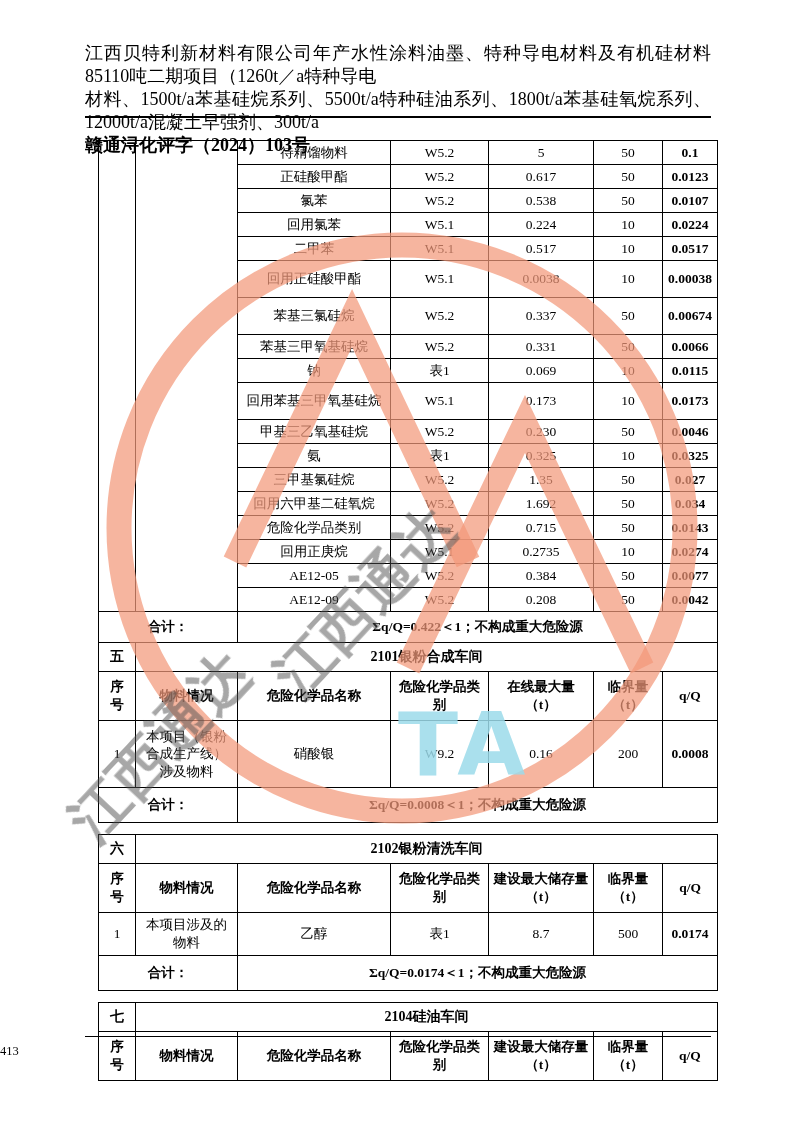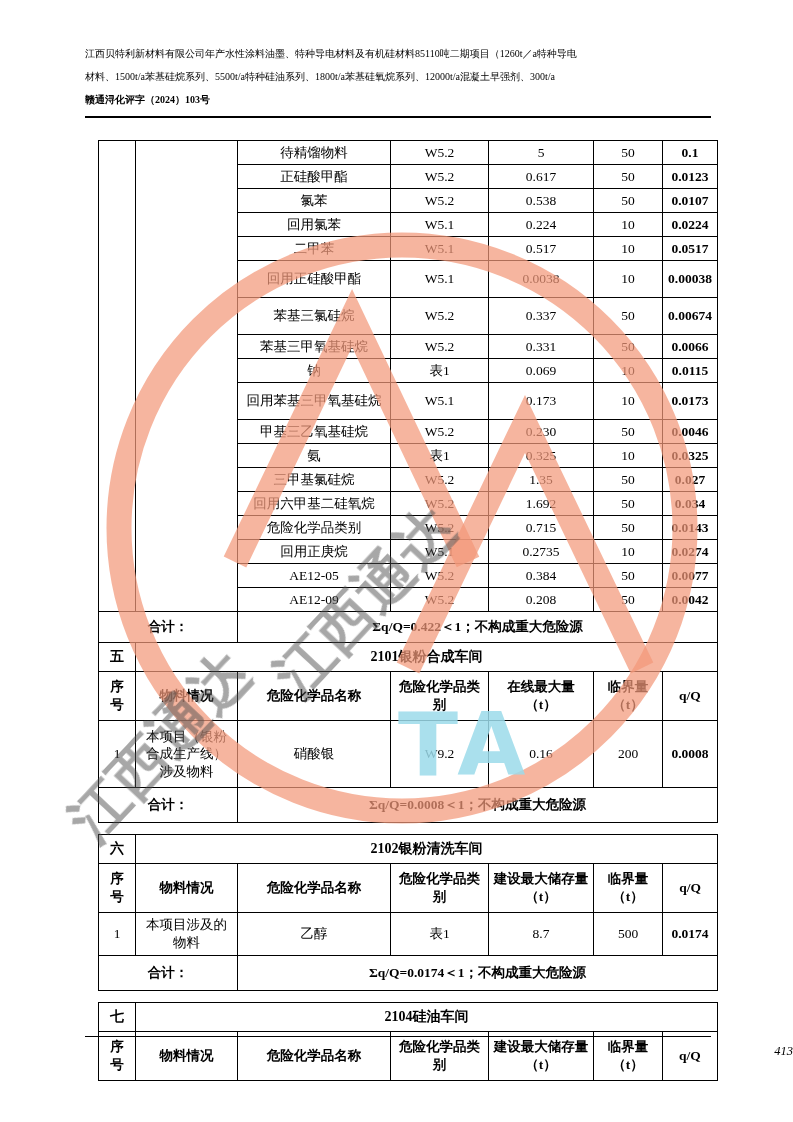--- a/index.html
+++ b/index.html
@@ -3,21 +3,21 @@
 <meta charset="utf-8">
 <style>
   html,body{margin:0;padding:0;}
   body{
     width:793px;height:1122px;position:relative;background:#ffffff;
     font-family:"Liberation Serif","DejaVu Serif",serif;color:#000;
     overflow:hidden;
   }
   .doc-header{
     position:absolute;left:85px;top:42px;width:626px;
-    font-size:10px;line-height:23px;text-align:justify;
+    font-size:18px;line-height:23px;text-align:justify;
   }
   .doc-header .hline3{display:flex;justify-content:space-between;}
   .doc-header .docnum{font-weight:bold;white-space:nowrap;}
   .header-rule{
     position:absolute;left:85px;top:116px;width:626px;height:0;
     border-top:2px solid #000;
   }
   .content{position:absolute;left:98px;top:140px;width:619px;}
   .dt{border-collapse:collapse;table-layout:fixed;width:619px;font-size:13.5px;}
   .dt td{
@@ -35,23 +35,22 @@
   .r-data5 td{height:64px;}
   .r-data6 td{height:40px;}
   .va-top{vertical-align:top;}
   .vstack{display:inline-block;width:1.05em;word-break:break-all;line-height:1.3;}
   .gap{height:11px;}
   .footer-rule{
     position:absolute;left:85px;top:1036px;width:626px;height:0;
     border-top:1.5px solid #000;
   }
   .page-number{
-    position:absolute;left:0;top:1044px;width:793px;text-align:right;
+    position:absolute;left:0;top:1044px;width:793px;text-align:left;
     font-size:12.5px;
-    font-style:italic;
   }
   .watermark{
     position:absolute;left:0;top:0;width:793px;height:1122px;
     pointer-events:none;z-index:10;
   }
 </style>
 </head>
 <body>
 
 <div class="doc-header">

